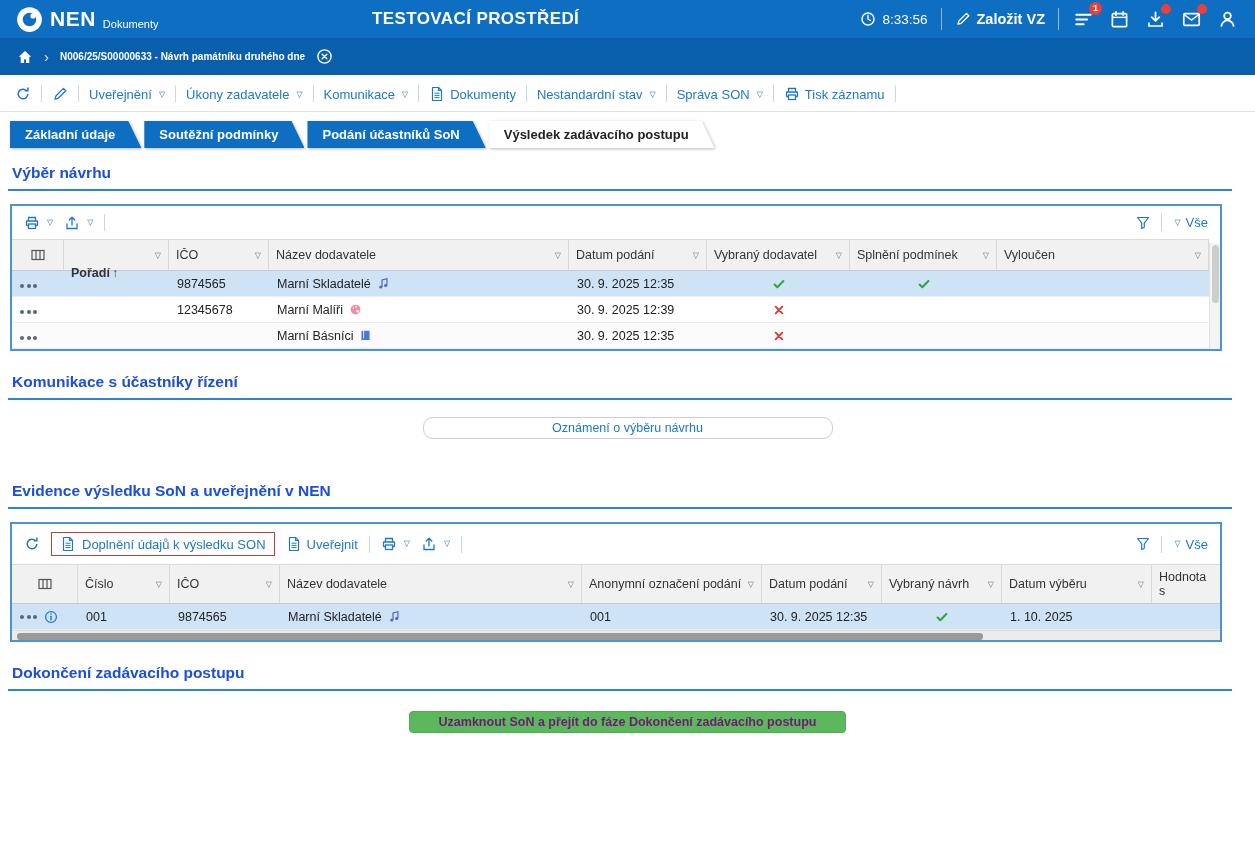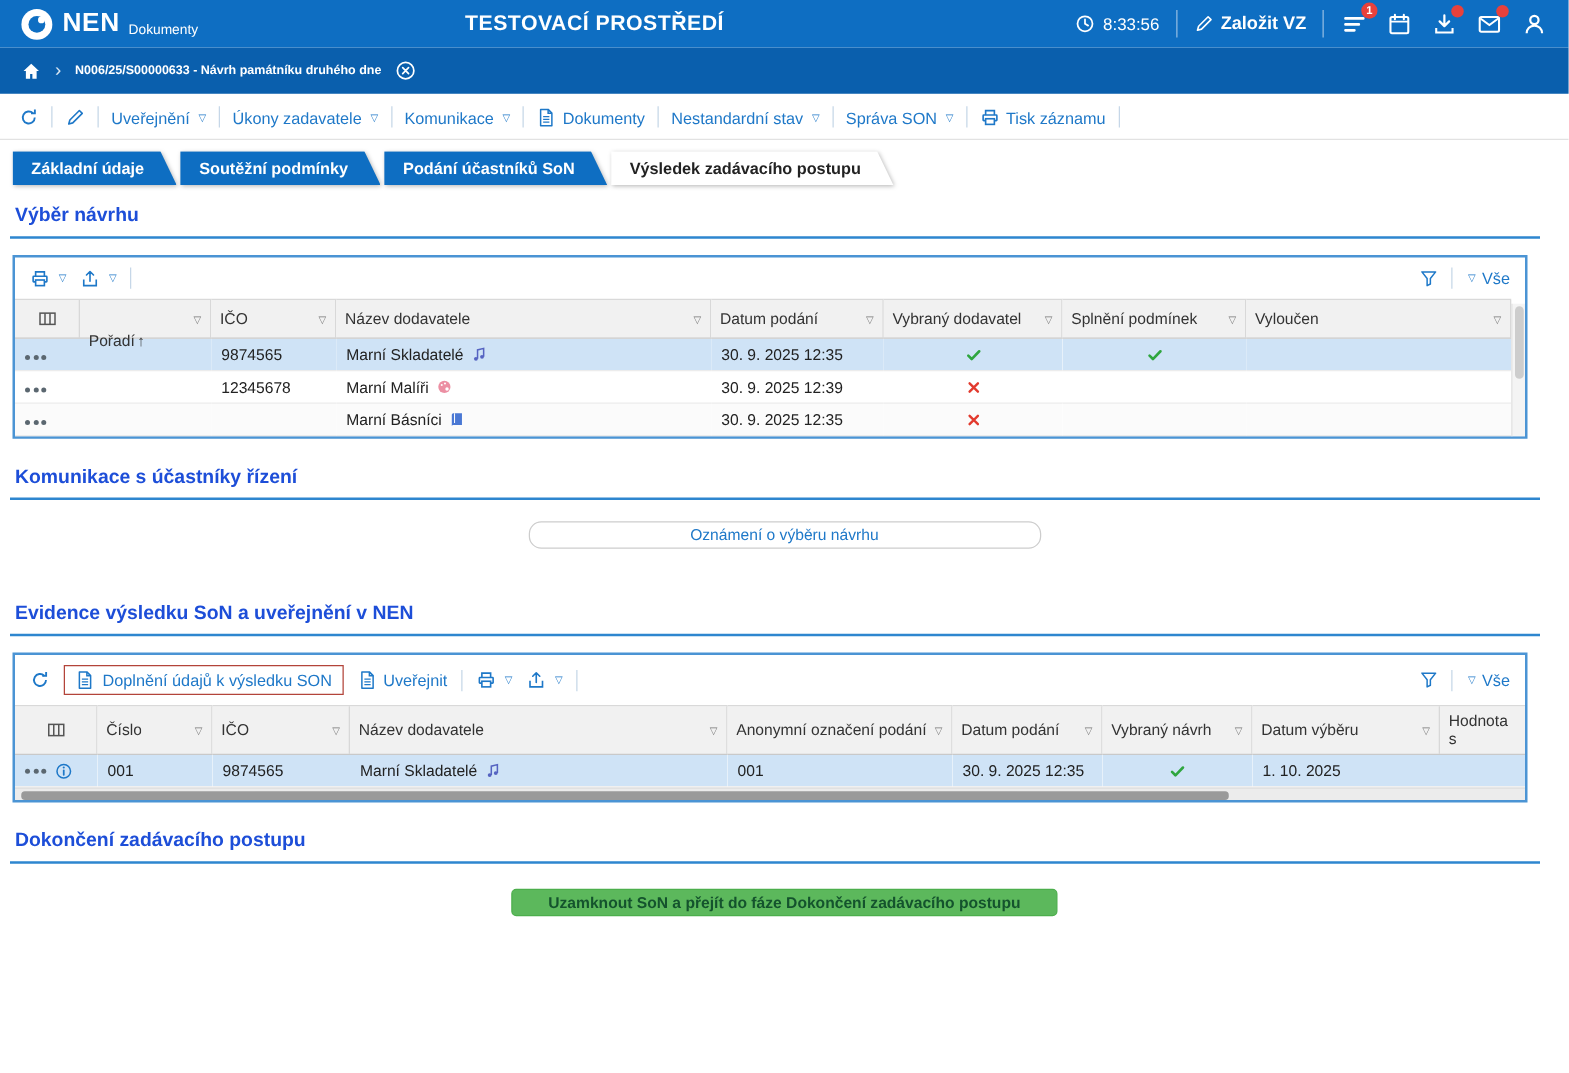--- a/index.html
+++ b/index.html
@@ -70,21 +70,21 @@
 
   table{border-collapse:collapse;table-layout:fixed;}
   .t1{width:calc(100% - 11px);}
   .t2{width:100%;}
   th{padding:0;background:#f1f1f1;font-weight:normal;border-bottom:1px solid #c9c9c9;border-top:1px solid #d9d9d9;}
   .hc{display:flex;align-items:center;justify-content:space-between;gap:4px;padding:0 7px;
       height:30px;border-right:1px solid #d8d8d8;color:#333;font-size:12.5px;text-align:left;}
   .t2 .hc{height:38px;}
   .hc .lab{white-space:normal;line-height:1.15;overflow:hidden;}
   .t1 .hc .lab{white-space:nowrap;}
-  .hc .bold{font-weight:normal;white-space:nowrap;margin-top:35px;}
+  .hc .bold{font-weight:bold;white-space:nowrap;margin-top:35px;}
   .htri{font-size:8px;color:#777;flex:0 0 auto;}
   .sortarrow{font-size:12px;color:#444;margin-left:2px;}
   td{height:26px;padding:0 8px;font-size:12.5px;color:#222;white-space:nowrap;overflow:hidden;}
   tbody tr{border-bottom:1px solid #ececec;cursor:pointer;}
   tr.sel{background:var(--selrow);}
   tr.alt{background:#fbfbfb;}
   .c-center{text-align:center;}
   .c-center .ic14{margin:0 auto;}
   .name-cell{display:flex;align-items:center;gap:6px;}
   .dots{display:inline-flex;gap:2.5px;align-items:center;}
@@ -94,21 +94,21 @@
   .vscroll{position:absolute;top:37px;bottom:0;right:0;width:11px;background:#f4f4f4;border-left:1px solid #e2e2e2;}
   .vthumb{margin:2px 1.5px;height:58px;background:#cdcdcd;border-radius:4px;}
   .hscroll{height:10px;background:#ececec;position:relative;border-top:1px solid #ddd;}
   .hthumb{position:absolute;left:5px;top:1.5px;height:7px;width:80%;background:#9a9a9a;border-radius:3px;}
 
   
   .pill-btn{margin:17px auto 27px;width:410px;height:22px;display:flex;align-items:center;justify-content:center;
             border:1px solid #cdcdcd;border-radius:10px;background:#fff;color:var(--accent);
             font-size:12.5px;cursor:pointer;}
   .green-btn{margin:20px auto 20px;width:437px;height:22px;display:flex;align-items:center;justify-content:center;
-             border:1px solid #4cae4c;border-radius:4px;background:var(--green);color:#14532d;
+             border:1px solid #4cae4c;border-radius:4px;background:var(--green);color:#701a75;
              font-size:12.5px;font-weight:bold;cursor:pointer;}
 </style>
 </head>
 <body>
 
 <svg width="0" height="0" style="position:absolute" aria-hidden="true">
   <symbol id="ic-logo" viewBox="0 0 24 24">
     <circle cx="12" cy="12" r="11" fill="#fff"></circle>
       <circle cx="12" cy="12" r="6" fill="#0e6ec2"></circle>
     <circle cx="15.2" cy="8.8" r="2.4" fill="#fff"></circle>

